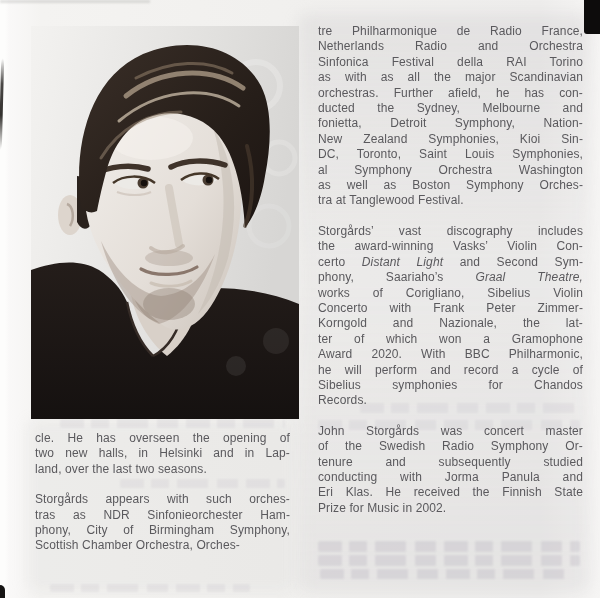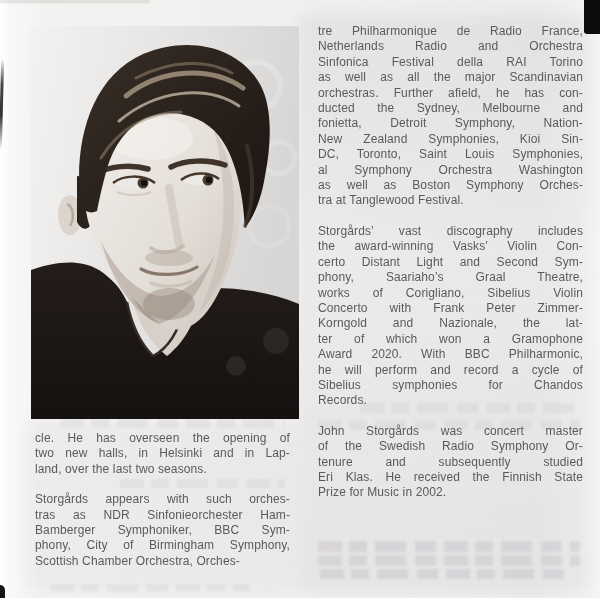--- a/index.html
+++ b/index.html
@@ -15,21 +15,21 @@
   .shade-left{position:absolute;left:26px;top:420px;width:268px;height:172px;
     background:rgba(198,196,198,.16);filter:blur(7px);border-radius:10px;}
 
   
   .col{position:absolute;color:#5a595d;font-size:12px;line-height:15.4px;letter-spacing:.12px;}
   .col-left{left:35px;top:431px;width:255px;}
   .col-right{left:318px;top:24px;width:265px;}
   .para{margin:0 0 15px 0;}
   .tline{text-align:justify;text-align-last:justify;white-space:nowrap;}
   .tline.last{text-align-last:left;}
-  .it{}
+  .it{font-style:italic;}
 
   
   .ghost{position:absolute;border-radius:2px;filter:blur(1.1px);opacity:.55;
     background:repeating-linear-gradient(90deg,
       rgba(167,161,176,.42) 0 24px, rgba(0,0,0,0) 24px 31px,
       rgba(167,161,176,.42) 31px 49px, rgba(0,0,0,0) 49px 57px,
       rgba(167,161,176,.42) 57px 88px, rgba(0,0,0,0) 88px 97px,
       rgba(167,161,176,.42) 97px 118px, rgba(0,0,0,0) 118px 126px);}
   .ghost.faint{opacity:.32;}
 
@@ -150,32 +150,31 @@
 
   <div class="col col-left">
     <div class="para">
         <div class="tline"><span>cle.  He has overseen the opening of</span></div>
         <div class="tline"><span>two new halls, in Helsinki and in Lap-</span></div>
         <div class="tline last"><span>land, over the last two seasons.</span></div>
       </div>
     <div class="para">
         <div class="tline"><span>Storgårds appears with such orches-</span></div>
         <div class="tline"><span>tras as NDR Sinfonieorchester Ham-</span></div>
-        <div class="tline"><span>Bamberger Symphoniker, BBC Sym-</span></div>
         <div class="tline"><span>phony, City of Birmingham Symphony,</span></div>
         <div class="tline last"><span>Scottish Chamber Orchestra, Orches-</span></div>
       </div>
   </div>
 
   <div class="col col-right">
     <div class="para">
         <div class="tline"><span>tre Philharmonique de Radio France,</span></div>
         <div class="tline"><span>Netherlands Radio and Orchestra</span></div>
         <div class="tline"><span>Sinfonica Festival della RAI Torino</span></div>
-        <div class="tline"><span>as well as all the major Scandinavian</span></div>
+        <div class="tline"><span>as with as all the major Scandinavian</span></div>
         <div class="tline"><span>orchestras. Further afield, he has con-</span></div>
         <div class="tline"><span>ducted the Sydney, Melbourne and</span></div>
         <div class="tline"><span>fonietta, Detroit Symphony, Nation-</span></div>
         <div class="tline"><span>New Zealand Symphonies, Kioi Sin-</span></div>
         <div class="tline"><span>DC, Toronto, Saint Louis Symphonies,</span></div>
         <div class="tline"><span>al Symphony Orchestra Washington</span></div>
         <div class="tline"><span>as well as Boston Symphony Orches-</span></div>
         <div class="tline last"><span>tra at Tanglewood Festival.</span></div>
       </div>
     <div class="para">
@@ -189,20 +188,21 @@
         <div class="tline"><span>ter of which won a Gramophone</span></div>
         <div class="tline"><span>Award 2020.  With BBC Philharmonic,</span></div>
         <div class="tline"><span>he will perform and record a cycle of</span></div>
         <div class="tline"><span>Sibelius symphonies for Chandos</span></div>
         <div class="tline last"><span>Records.</span></div>
       </div>
     <div class="para">
         <div class="tline"><span>John Storgårds was concert master</span></div>
         <div class="tline"><span>of the Swedish Radio Symphony Or-</span></div>
         <div class="tline"><span>tenure and subsequently studied</span></div>
+        <div class="tline"><span>conducting with Jorma Panula and</span></div>
         <div class="tline"><span>Eri Klas. He received the Finnish State</span></div>
         <div class="tline last"><span>Prize for Music in 2002.</span></div>
       </div>
   </div>
 
   <div class="edge-left-strip"></div>
   <div class="edge-left-line"></div>
   <div class="edge-top-smudge"></div>
   <div class="corner-tr"></div>
   <div class="corner-bl"></div>

